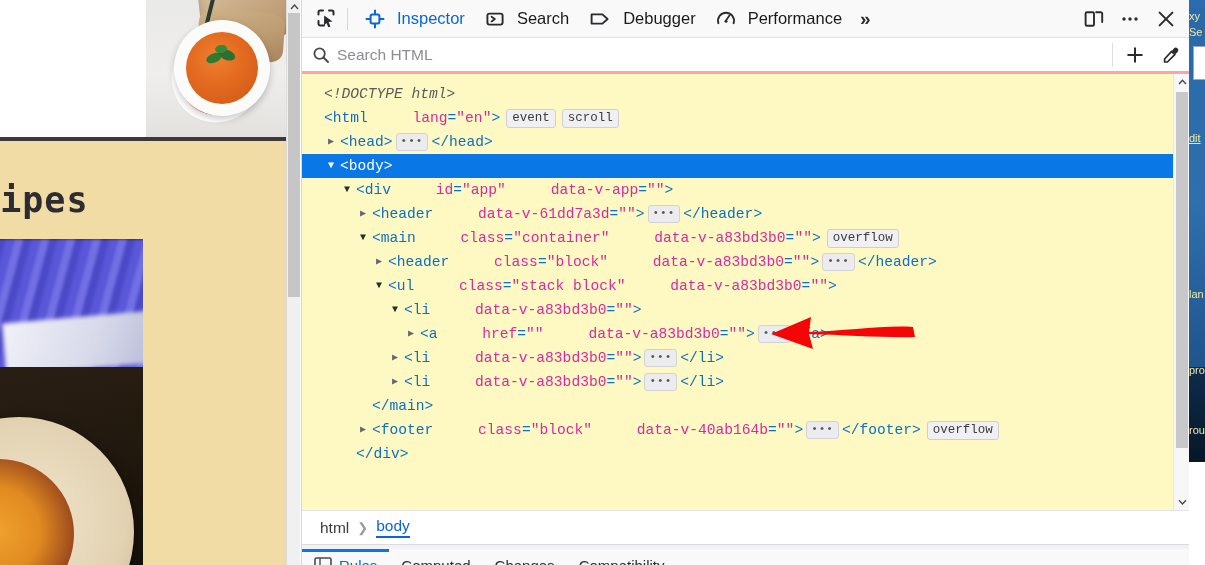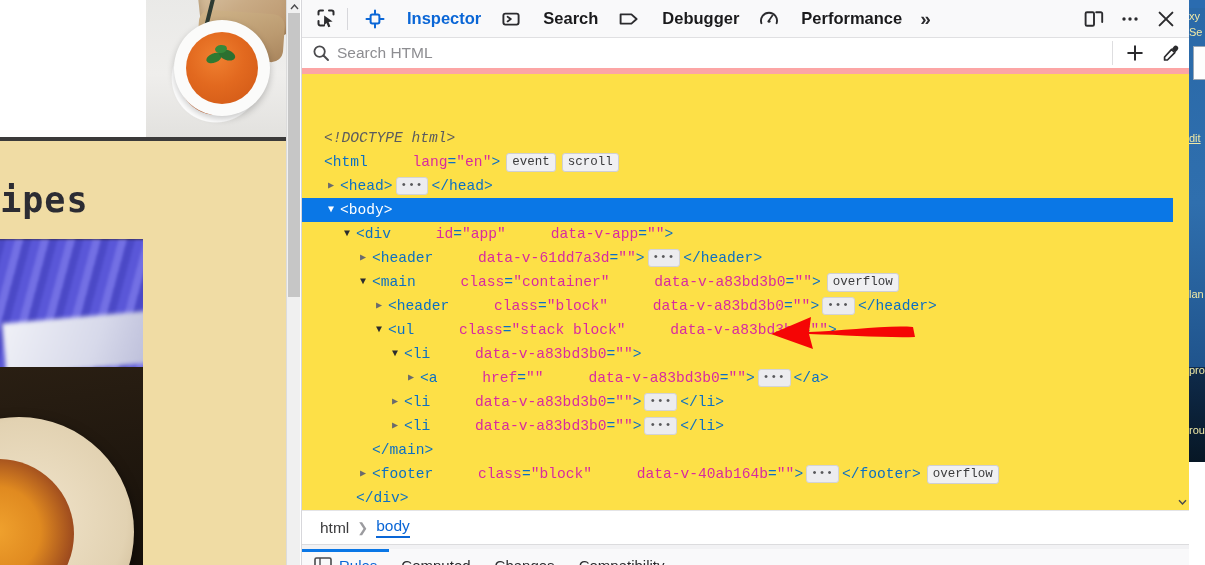--- a/index.html
+++ b/index.html
@@ -150,59 +150,59 @@
     padding: 0 6px 0 8px;
   }
   .tool-btn {
     width: 32px; height: 30px;
     display:flex; align-items:center; justify-content:center;
     border-radius: 3px; cursor: pointer;
   }
   .tool-sep { width:1px; height:22px; background:#d7d7db; margin:0 7px 0 5px; }
 
   .dt-tab {
-    display:flex; align-items:center; gap:22px;
+    display:flex; align-items:center; gap:12px;
     height: 40px; padding: 0 10px;
-    font-size: 16.5px; color: #1a1a1c; cursor: pointer; white-space: nowrap; font-weight: bold;
+    font-size: 16.5px; color: #1a1a1c; cursor: pointer; white-space: nowrap;
   }
   .dt-tab.active { color: #0a66d6; }
   .dt-tab .tab-ico { display:flex; align-items:center; }
   .dt-chev {
     font-size: 19px; color:#2b2b2e; padding: 0 8px; cursor:pointer; font-weight:700;
     letter-spacing:-3px;
   }
   .dt-toolbar-right { margin-left:auto; display:flex; align-items:center; gap: 2px; }
   .tb-icon {
     width: 34px; height: 32px; display:flex; align-items:center; justify-content:center;
     cursor:pointer; border-radius:3px;
   }
 
   
   .dt-search {
     height: 36px; min-height:36px;
     display:flex; align-items:center;
     background:#ffffff;
-    border-bottom: 6px solid #fca5a5;
+    border-bottom: 3px solid #fca5a5;
     padding-left: 10px;
   }
   .dt-search .mag { margin-right: 7px; display:flex; }
   .dt-search input {
     border: none; outline: none; flex: 1;
     font-size: 15.5px; color: #3b3b3d;
     font-family: "Liberation Sans", sans-serif;
     background: transparent;
   }
   .dt-search input::placeholder { color: #8d8d91; }
   .dt-search .vsep { width:1px; height:24px; background:#dedee0; margin: 0 4px 0 6px; }
   .dt-search .sicon {
     width: 36px; height: 34px; display:flex; align-items:center; justify-content:center; cursor:pointer;
   }
 
   
-  .dt-markup-wrap { flex: 1; display:flex; position:relative; overflow:hidden; background:#fde047;align-items:flex-end; }
+  .dt-markup-wrap { flex: 1; display:flex; position:relative; overflow:hidden; background:#fef9c3; }
   .dt-markup {
     flex: 1;
     font-family: "Liberation Mono", monospace;
     font-size: 14.6px;
     line-height: 24px;
     padding: 8px 0 0 0;
     overflow: hidden;
     color: #18181a;
     white-space: nowrap;
   }

